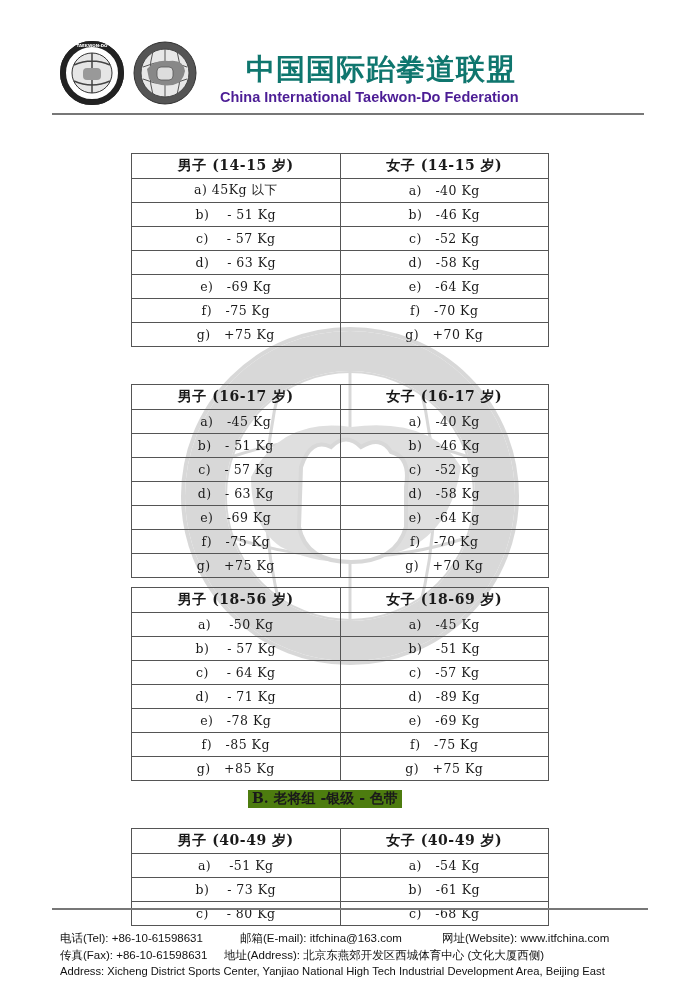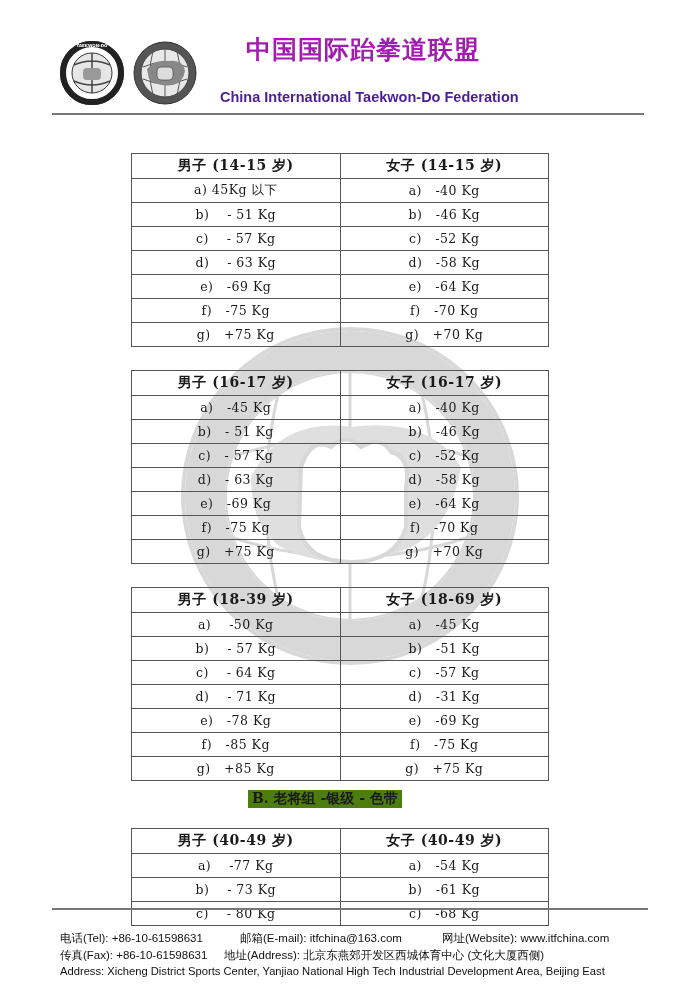--- a/index.html
+++ b/index.html
@@ -1,20 +1,20 @@
 <!DOCTYPE html>
 <html><head>
 <meta charset="utf-8">
 <style>
   html, body { margin:0; padding:0; background:#ffffff; }
   body { width:700px; height:990px; position:relative; overflow:hidden; font-family:"DejaVu Sans", sans-serif; color:#1a1a1a; }
   .logo { position:absolute; top:41px; width:64px; height:64px; }
   .logo1 { left:60px; }
   .logo2 { left:133px; }
-  .title-cn { position:absolute; left:246px; top:33px; font-family:"DejaVu Sans", sans-serif; font-weight:bold; font-size:25px; letter-spacing:1px; color:#a21caf; }
+  .title-cn { position:absolute; left:246px; top:50px; font-family:"DejaVu Sans", sans-serif; font-weight:bold; font-size:29px; letter-spacing:1px; color:#0f766e; }
   .title-en { position:absolute; left:220px; top:89px; font-family:"Liberation Sans", sans-serif; font-weight:bold; font-size:14.5px; color:#4c1d95; white-space:nowrap; }
   .rule { position:absolute; height:2px; background:#777; }
   .rule-top { left:52px; width:592px; top:113px; }
   .rule-foot { left:52px; width:596px; top:908px; }
   .watermark { position:absolute; left:181px; top:327px; width:338px; height:338px; opacity:0.33; pointer-events:none; }
   table.wt { position:absolute; left:131px; width:418px; border-collapse:collapse; font-family:"DejaVu Serif", serif; font-size:12.5px; background:transparent;margin-top:16px; }
   table.wt td, table.wt th { border:1px solid #555; height:23px; padding:0; text-align:center; width:50%; }
   table.wt th { font-weight:bold; font-size:14px; height:24px; }
   .cell { display:inline-block; white-space:pre; letter-spacing:0.5px; }
   .sec-title { position:absolute; left:248px; top:790px; padding:0 4px; background:#4d7c0f; font-family:"DejaVu Serif", serif; font-weight:bold; font-size:14px; white-space:pre; }
@@ -86,21 +86,21 @@
         <td><span class="cell">f)   -75 Kg</span></td>
         <td><span class="cell">f)   -70 Kg</span></td>
       </tr>
   <tr>
         <td><span class="cell">g)   +75 Kg</span></td>
         <td><span class="cell">g)   +70 Kg</span></td>
       </tr>
 </tbody>
   </table>
 
-<table class="wt" style="top:354px;">
+<table class="wt" style="top:368px;">
   <tbody>
       <tr>
     <th><span class="cell">男子 (16-17 岁)</span></th>
     <th><span class="cell">女子 (16-17 岁)</span></th>
   </tr>
   <tr>
         <td><span class="cell">a)   -45 Kg</span></td>
         <td><span class="cell">a)   -40 Kg</span></td>
       </tr>
   <tr>
@@ -126,38 +126,38 @@
   <tr>
         <td><span class="cell">g)   +75 Kg</span></td>
         <td><span class="cell">g)   +70 Kg</span></td>
       </tr>
 </tbody>
   </table>
 
 <table class="wt" style="top:571px;">
   <tbody>
       <tr>
-    <th><span class="cell">男子 (18-39 岁)</span></th>
+    <th><span class="cell">男子 (18-56 岁)</span></th>
     <th><span class="cell">女子 (18-69 岁)</span></th>
   </tr>
   <tr>
         <td><span class="cell">a)    -50 Kg</span></td>
         <td><span class="cell">a)   -45 Kg</span></td>
       </tr>
   <tr>
         <td><span class="cell">b)    - 57 Kg</span></td>
         <td><span class="cell">b)   -51 Kg</span></td>
       </tr>
   <tr>
         <td><span class="cell">c)    - 64 Kg</span></td>
         <td><span class="cell">c)   -57 Kg</span></td>
       </tr>
   <tr>
         <td><span class="cell">d)    - 71 Kg</span></td>
-        <td><span class="cell">d)   -31 Kg</span></td>
+        <td><span class="cell">d)   -89 Kg</span></td>
       </tr>
   <tr>
         <td><span class="cell">e)   -78 Kg</span></td>
         <td><span class="cell">e)   -69 Kg</span></td>
       </tr>
   <tr>
         <td><span class="cell">f)   -85 Kg</span></td>
         <td><span class="cell">f)   -75 Kg</span></td>
       </tr>
   <tr>
@@ -169,21 +169,21 @@
 
 <div class="sec-title">B. 老将组 -银级 - 色带</div>
 
 <table class="wt" style="top:812px;padding-left:32px;">
   <tbody>
       <tr>
     <th><span class="cell">男子 (40-49 岁)</span></th>
     <th><span class="cell">女子 (40-49 岁)</span></th>
   </tr>
   <tr>
-        <td><span class="cell">a)    -77 Kg</span></td>
+        <td><span class="cell">a)    -51 Kg</span></td>
         <td><span class="cell">a)   -54 Kg</span></td>
       </tr>
   <tr>
         <td><span class="cell">b)    - 73 Kg</span></td>
         <td><span class="cell">b)   -61 Kg</span></td>
       </tr>
   <tr>
         <td><span class="cell">c)    - 80 Kg</span></td>
         <td><span class="cell">c)   -68 Kg</span></td>
       </tr>

